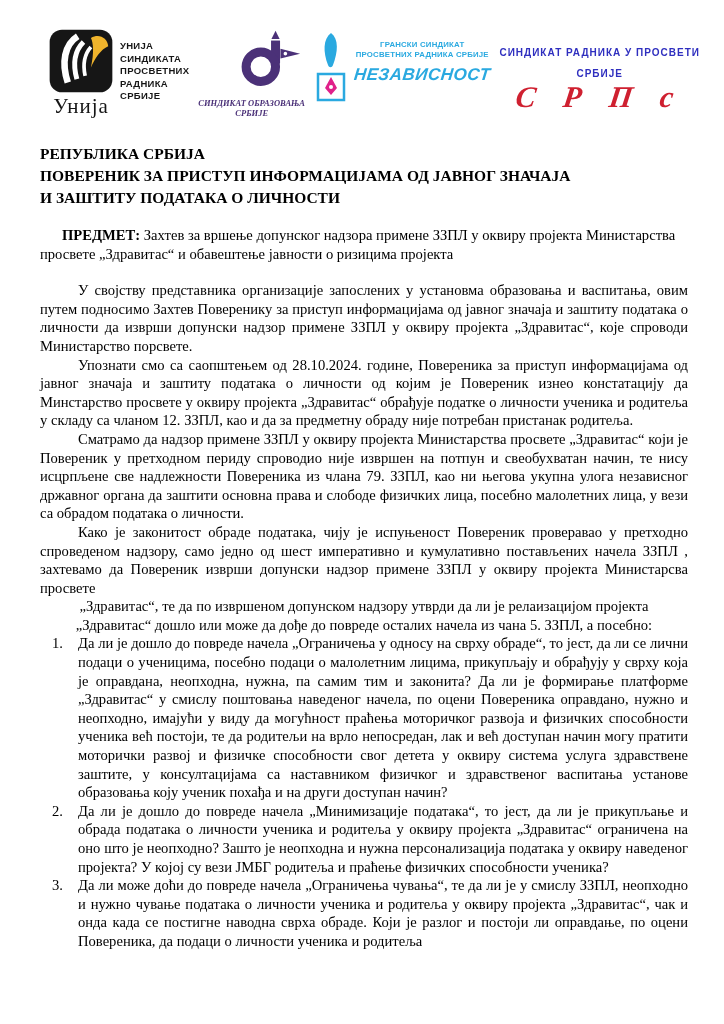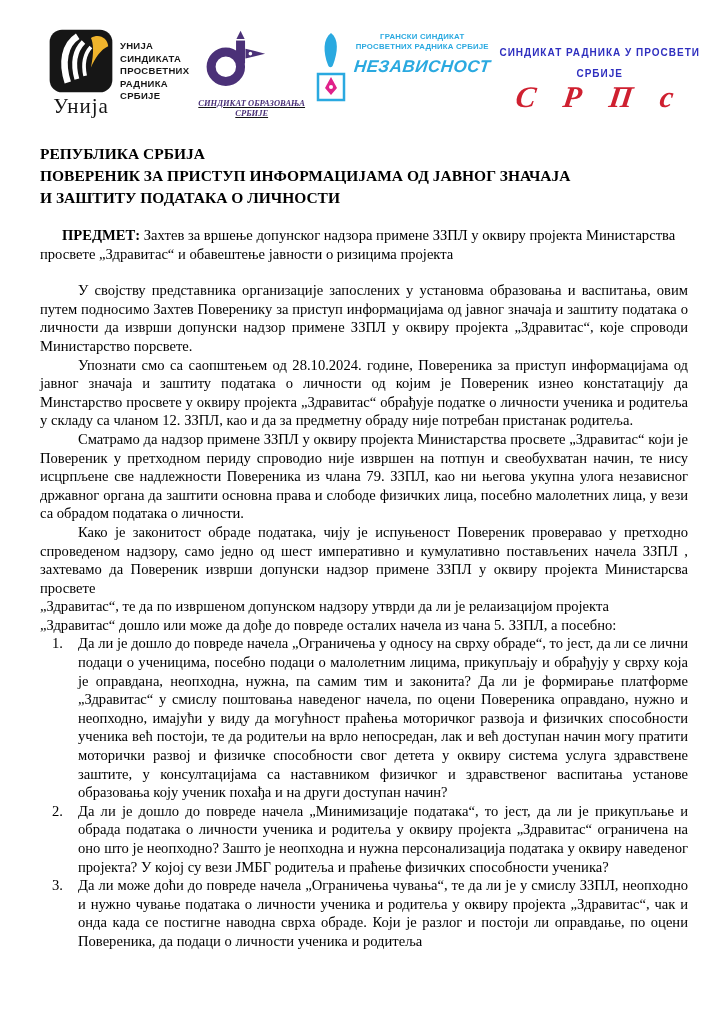--- a/index.html
+++ b/index.html
@@ -32,31 +32,31 @@
     font-family: "Liberation Serif", serif;
     font-size: 21px; letter-spacing: 1px; color: #161616; margin-top: -4px;
   }
   .unija-lines { margin-top: 12px; }
   .unija-lines div {
     font-family: "Liberation Sans", sans-serif;
     font-size: 9.5px; font-weight: bold; color: #161616; line-height: 12.5px; letter-spacing: .3px;
   }
 
   
-  .obrazovanje { flex-direction: column; align-items: flex-start; margin-top: 2px; text-decoration: underline; }
+  .obrazovanje { flex-direction: column; align-items: flex-end; margin-top: 2px; }
   .obrazovanje-lines { text-align: center; margin-top: 2px; }
   .obrazovanje-lines div {
     font-family: "Liberation Serif", serif;
     font-style: italic; font-weight: bold;
     font-size: 8.5px; color: #4b3178; line-height: 10px;
   }
 
   
   .nezavisnost { gap: 6px; margin-top: 4px; }
-  .nezavisnost-right { display: flex; flex-direction: column; align-items: center; margin-top: 0; }
+  .nezavisnost-right { display: flex; flex-direction: column; align-items: center; margin-top: 8px; }
   .nezavisnost-small { text-align: center; }
   .nezavisnost-small div {
     font-family: "Liberation Sans", sans-serif;
     font-size: 7.8px; font-weight: bold; color: #2aa9e0; line-height: 9.5px; letter-spacing: .2px;
   }
   .nezavisnost-wordmark {
     font-family: "Liberation Sans", sans-serif;
     font-style: italic; font-weight: bold;
     font-size: 17px; color: #2aa9e0;
     transform: skewX(-6deg);
@@ -86,21 +86,21 @@
     font-size: 15.5px; line-height: 22px; color: #000;
   }
   .doc-body {
     position: absolute; top: 226px; left: 40px; right: 36px;
     font-size: 14.6px; line-height: 18.6px; color: #000;
   }
   .subject { text-indent: 22px; margin-bottom: 18px; text-align: left; }
   .subject .label { font-weight: bold; }
   .para { text-align: justify; }
   .para.indent { text-indent: 38px; }
-  .para.plain { text-align: left; }
+  .para.plain { text-align: center; }
   .numlist { margin-top: 0; }
   .numitem { display: flex; padding-left: 12px; }
   .numitem .num { width: 26px; flex: 0 0 26px; }
   .numitem .itext { flex: 1; text-align: justify; }
 </style>
 </head>
 <body>
 
 <div class="page">
 

